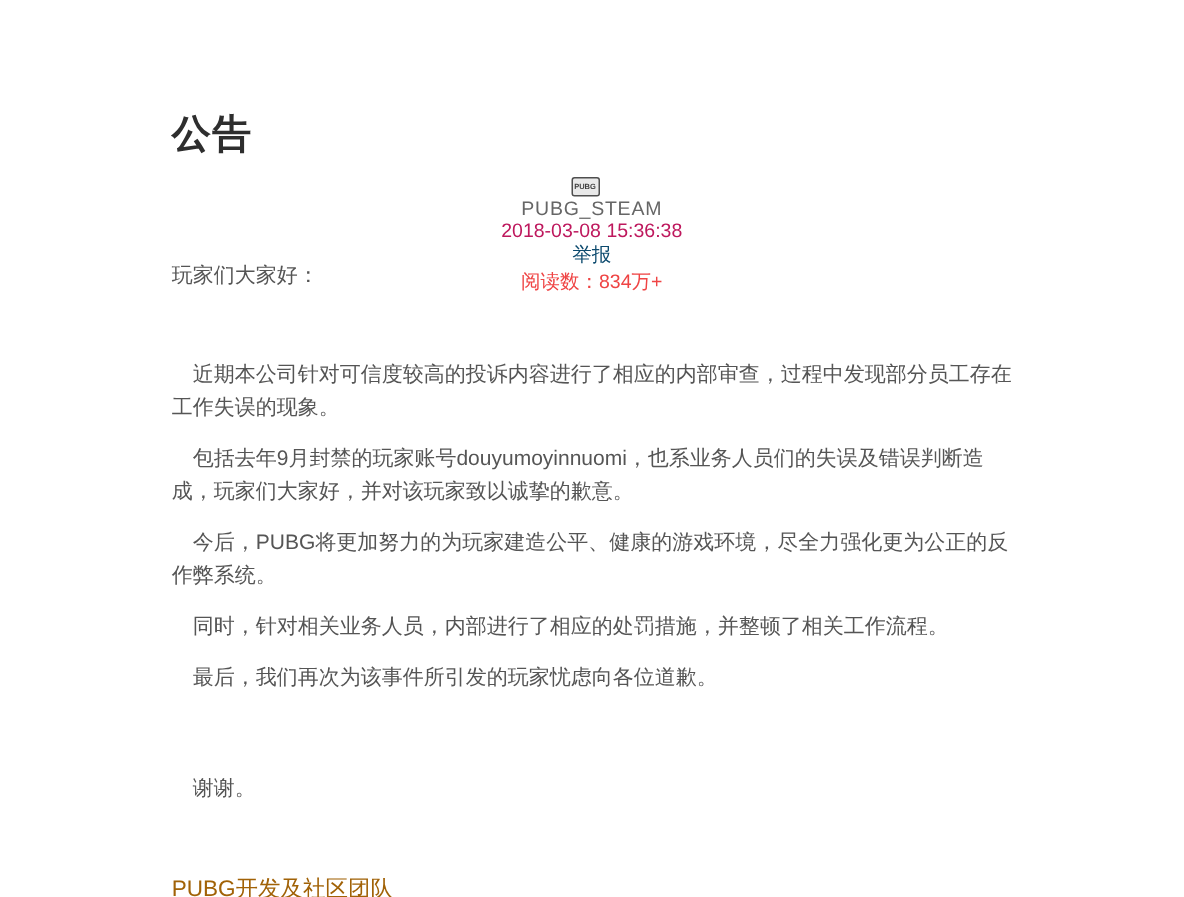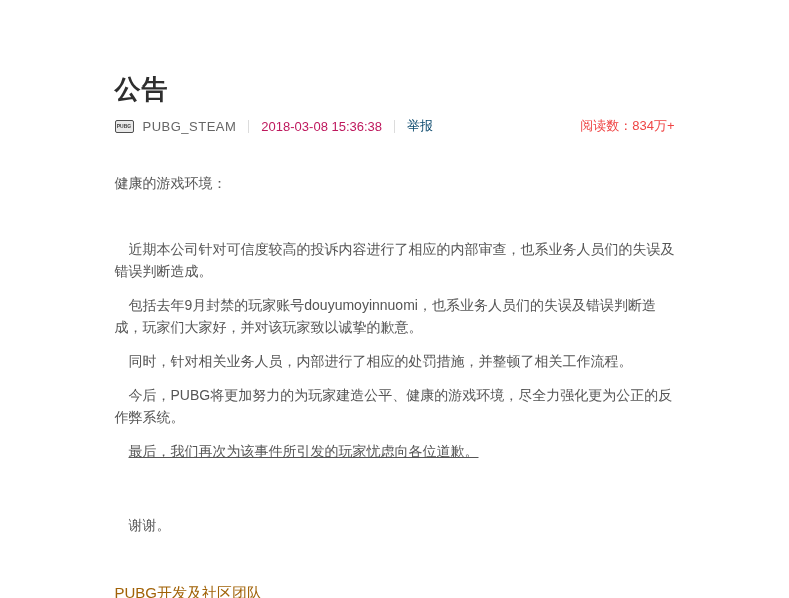--- a/index.html
+++ b/index.html
@@ -22,20 +22,21 @@
     line-height: 34px;
     letter-spacing: 1px;
   }
   .meta-row {
     margin-top: 12px;
     height: 16px;
     display: flex;
     align-items: center;
     font-size: 13px;
     white-space: nowrap;
+    flex-direction: column;
   }
   .pubg-badge {
     display: inline-flex;
     align-items: center;
     justify-content: center;
     width: 19px; height: 13px;
     border: 1.5px solid #4f4f4f;
     border-radius: 2px;
     background: #e9e9e9;
     color: #3f3f3f;
@@ -57,21 +58,21 @@
   .meta-spacer { flex: 1 1 auto; }
   .read-count { color: #ef4444; }
   
   .article {
     font-size: 14px;
     color: #555555;
     line-height: 22px;
   }
   .greeting { margin-top: 38px; margin-bottom: 44px; }
   .para { text-indent: 14px; margin-bottom: 12px; }
-  .para.last-para { margin-bottom: 52px; text-decoration: underline; }
+  .para.last-para { margin-bottom: 52px; }
   .closing { text-indent: 14px; margin-bottom: 45px; }
   .signature {
     text-align: left;
     font-size: 15px;
     color: #a16207;
     line-height: 23px;
   }
 </style>
 </head>
 <body>
@@ -85,26 +86,26 @@
     <span class="author">PUBG_STEAM</span>
     <span class="v-sep"></span>
     <span class="datetime">2018-03-08 15:36:38</span>
     <span class="v-sep"></span>
     <span class="report-link">举报</span>
     <span class="meta-spacer"></span>
     <span class="read-count">阅读数：834万+</span>
   </div>
 
   <div class="article">
-    <p class="greeting">健康的游戏环境：</p>
+    <p class="greeting">玩家们大家好：</p>
 
-    <p class="para">近期本公司针对可信度较高的投诉内容进行了相应的内部审查，也系业务人员们的失误及错误判断造成。</p>
+    <p class="para">近期本公司针对可信度较高的投诉内容进行了相应的内部审查，过程中发现部分员工存在工作失误的现象。</p>
     <p class="para">包括去年9月封禁的玩家账号douyumoyinnuomi，也系业务人员们的失误及错误判断造成，玩家们大家好，并对该玩家致以诚挚的歉意。</p>
+    <p class="para">今后，PUBG将更加努力的为玩家建造公平、健康的游戏环境，尽全力强化更为公正的反作弊系统。</p>
     <p class="para">同时，针对相关业务人员，内部进行了相应的处罚措施，并整顿了相关工作流程。</p>
-    <p class="para">今后，PUBG将更加努力的为玩家建造公平、健康的游戏环境，尽全力强化更为公正的反作弊系统。</p>
     <p class="para last-para">最后，我们再次为该事件所引发的玩家忧虑向各位道歉。</p>
 
     <p class="closing">谢谢。</p>
 
     <p class="signature">PUBG开发及社区团队</p>
   </div>
 
 </div>
 
 </body></html>

